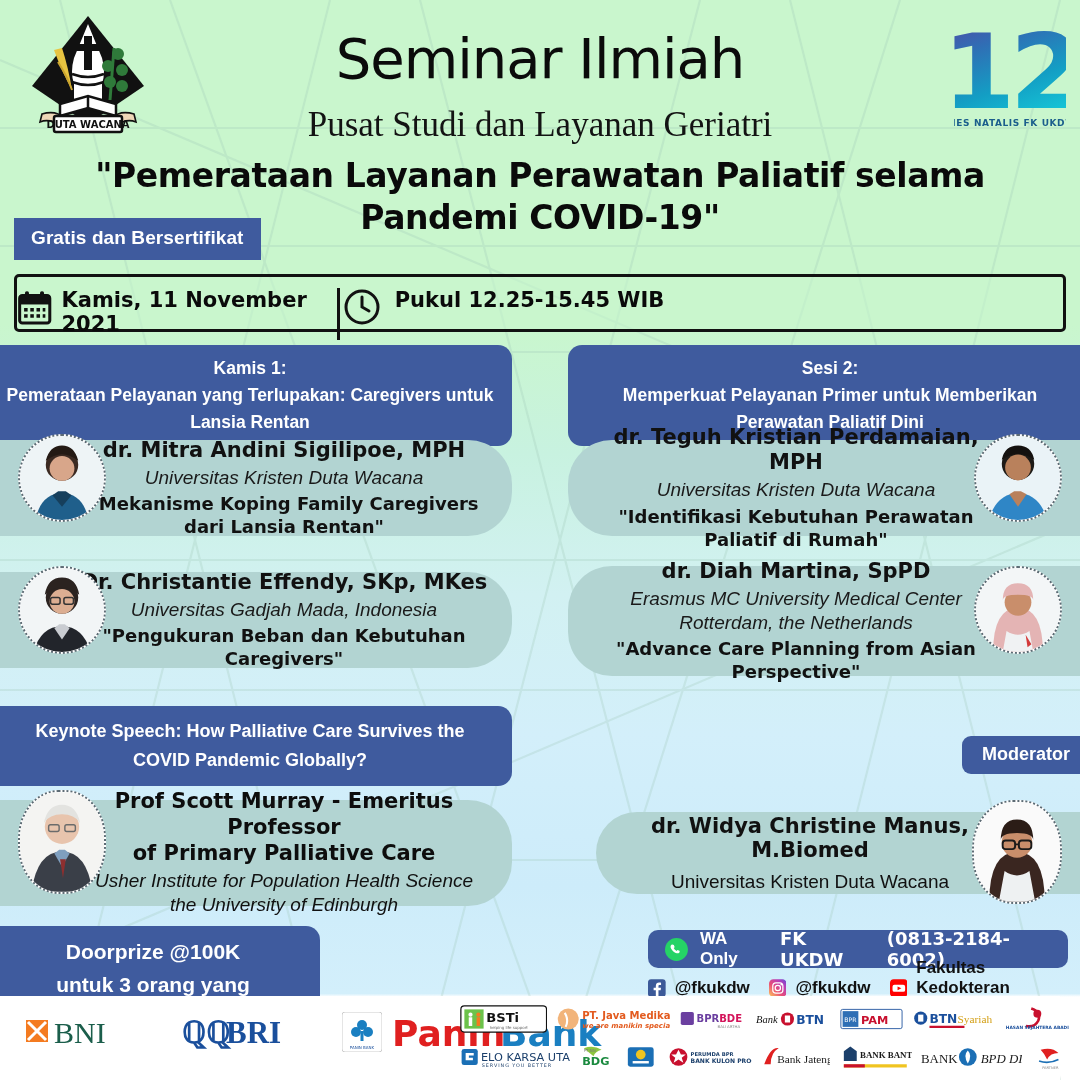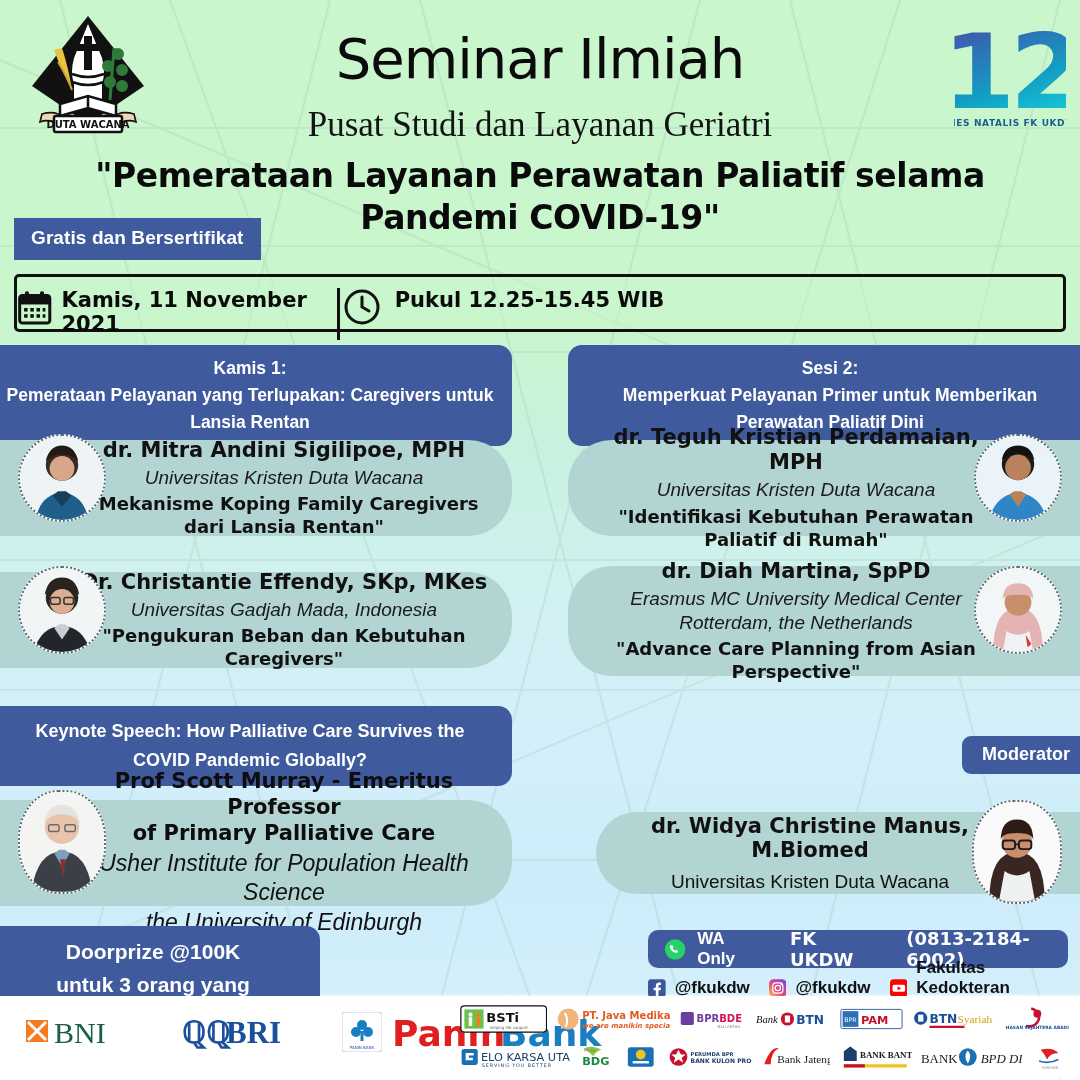--- a/index.html
+++ b/index.html
@@ -107,21 +107,21 @@
   
   .keynote-head {
     position:absolute; left:-12px; top:706px; width:524px;
     background:#3f5b9e; color:#fff; border-radius:0 14px 14px 0;
     text-align:center; font-size:18px; line-height:1.6; padding:11px 18px; font-weight:600;
   }
   #card5 { top:800px; width:528px; height:106px; }
   #av5   { left:18px; top:790px; width:88px; height:104px; border-radius:46%; }
   .kn-name  { font-size:21px; font-weight:bold; color:#0d0d0d;
               font-family:"DejaVu Sans", sans-serif; line-height:1.25; }
-  .kn-aff   { font-size:23px; font-style:italic; color:#111; line-height:1.3; margin-top:2px;}
+  .kn-aff   { font-size:19px; font-style:italic; color:#111; line-height:1.3; margin-top:2px;}
 
   .badge-mod {
     position:absolute; right:-8px; top:736px; background:#3f5b9e; color:#fff;
     border-radius:9px 0 0 9px; padding:8px 18px 9px 20px; font-size:18px; font-weight:600;
   }
   #card6 { top:812px; width:500px; height:82px; }
   #av6   { right:18px; top:800px; width:90px; height:104px; border-radius:46%; }
   .mod-name { font-size:21px; font-weight:bold; color:#111; font-family:"DejaVu Sans", sans-serif;}
   .mod-aff  { font-size:19px; color:#111; margin-top:9px; }
 
@@ -130,21 +130,21 @@
     position:absolute; left:-14px; top:926px; width:334px;
     background:#3f5b9e; color:#fff; border-radius:0 14px 14px 0;
     text-align:center; font-size:21px; line-height:1.55; padding:10px 16px; font-weight:600;
   }
   .wabar {
     position:absolute; left:648px; top:930px; width:420px; height:38px;
     background:#3f5b9e; color:#fff; border-radius:10px;
     display:flex; align-items:center; gap:11px; padding-left:16px;
   }
   .wa-only { font-size:17px; font-weight:600; }
-  .wa-num  { font-size:18px; font-weight:bold; font-family:"DejaVu Sans", sans-serif;margin-left:20px; }
+  .wa-num  { font-size:18px; font-weight:bold; font-family:"DejaVu Sans", sans-serif; }
   .socials { position:absolute; left:648px; top:972px; width:420px; height:32px;
              display:flex; align-items:center; gap:9px; }
   .soc-handle { font-size:17px; color:#111; font-weight:600; margin-right:10px; }
   .soc-ic { width:28px; height:28px; border-radius:7px; display:block; }
 
   
   .footer { position:absolute; left:0; top:996px; width:1060px; height:84px; background:#fff; }
   .spon-left { position:absolute; left:22px; top:14px; display:flex; align-items:center; gap:10px; }
   .spon-right{ position:absolute; left:460px; top:4px; width:610px; }
   .spon-row  { display:flex; align-items:center; gap:9px; height:38px; }

